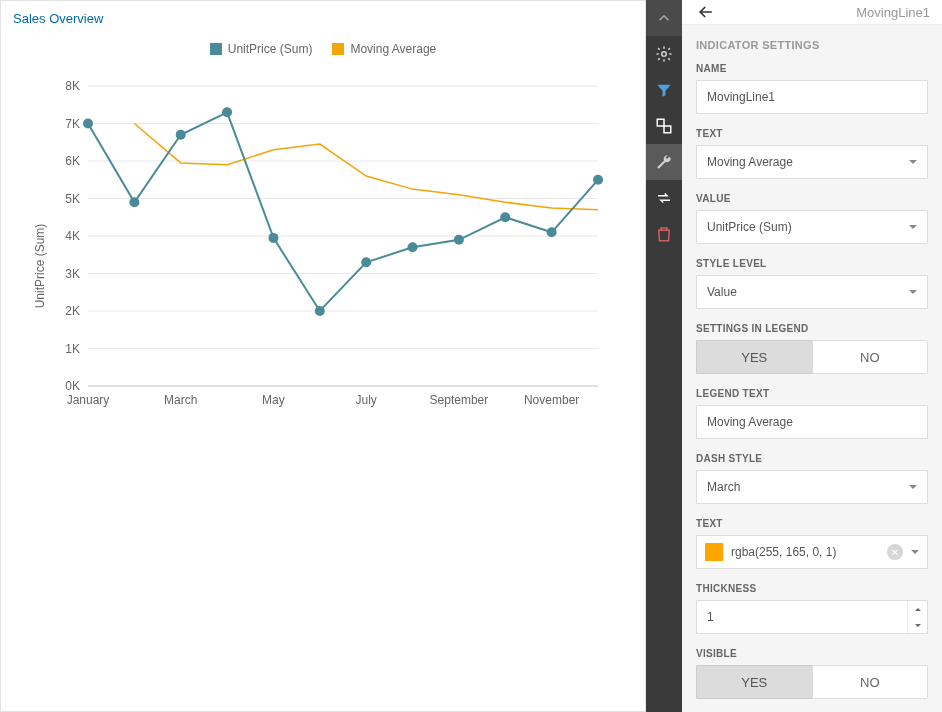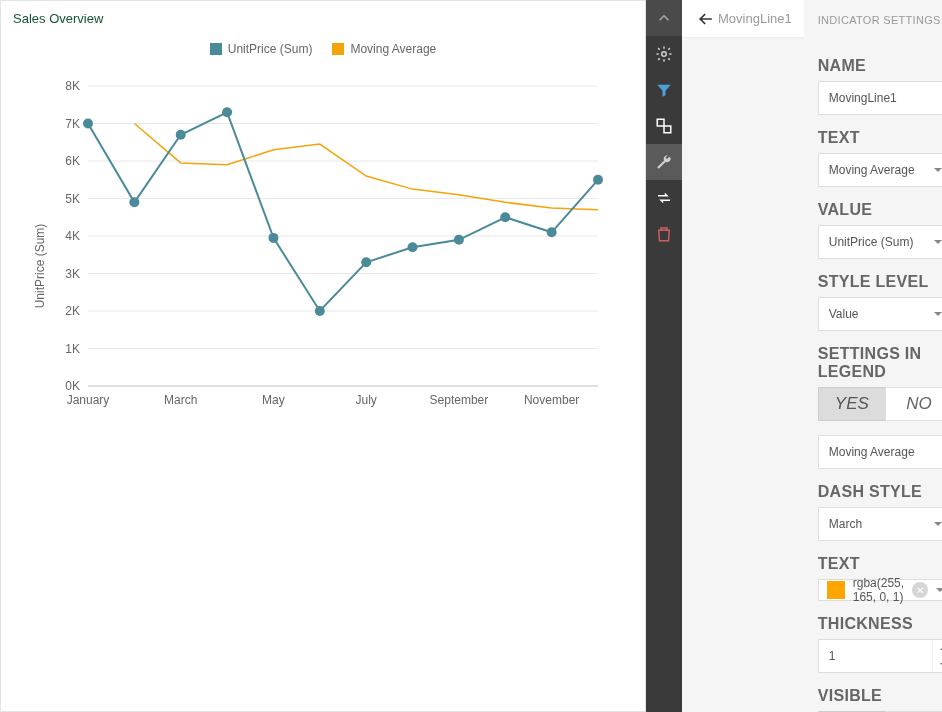--- a/index.html
+++ b/index.html
@@ -1,18 +1,18 @@
 <!DOCTYPE html>
 <html><head>
 <meta charset="utf-8">
 <style>
 * { box-sizing: border-box; margin: 0; padding: 0; }
 body { font-family: -apple-system, BlinkMacSystemFont, "Segoe UI", Arial, sans-serif; font-size: 13px; color: #555; background: #fff; width: 942px; height: 712px; overflow: hidden; display: flex; }
 .left-pane { flex: 1; border: 1px solid #e3e3e3; background: #fff; display: flex; flex-direction: column; }
-.chart-title { padding: 10px 12px; color: #14532d; font-size: 13px; }
+.chart-title { padding: 10px 12px; color: #0369a1; font-size: 13px; }
 .chart-area { flex: 1; position: relative; padding: 0 12px 12px 12px; }
 .legend-row { display: flex; justify-content: center; gap: 20px; padding: 6px 0 10px 0; font-size: 12px; color: #666; }
 .legend-item { display: flex; align-items: center; gap: 6px; }
 .legend-swatch { width: 12px; height: 12px; }
 .legend-swatch.teal { background: #4a8a99; }
 .legend-swatch.orange { background: #f2a40a; }
 svg.chart-svg { width: 100%; height: 360px; }
 .axis-label { font-size: 12px; fill: #666; }
 .y-title { font-size: 12px; fill: #666; }
 .grid-line { stroke: #e8e8e8; stroke-width: 1; }
@@ -22,37 +22,37 @@
 .series-line.orange { stroke: #f2a40a; stroke-width: 1.5; }
 .pt { fill: #4a8a99; }
 
 .toolbar { width: 36px; background: #3a3a3a; display: flex; flex-direction: column; align-items: center; }
 .tool-btn { width: 36px; height: 36px; display: flex; align-items: center; justify-content: center; cursor: pointer; color: #d0d0d0; }
 .tool-btn.light { background: #5a5a5a; }
 .tool-btn svg { width: 18px; height: 18px; }
 .tool-btn.collapse { background: #4a4a4a; color: #aaa; }
 .tool-btn.delete { color: #d06060; }
 
-.right-pane { width: 260px; background: #f5f5f5; height: 100%; overflow-y: auto; display: flex; flex-direction: row; }
+.right-pane { width: 260px; background: #f5f5f5; height: 100%; overflow-y: auto; display: flex; flex-direction: column; }
 .panel-header { height: 38px; display: flex; align-items: center; padding: 0 12px; background: #fff; border-bottom: 1px solid #eee; }
 .back-btn { width: 24px; height: 24px; display: flex; align-items: center; justify-content: center; cursor: pointer; }
 .back-btn svg { width: 20px; height: 20px; stroke: #333; }
 .panel-title { flex: 1; text-align: right; color: #999; font-size: 13px; }
 .panel-body { padding: 14px 14px 14px 14px; }
-.section-title { font-size: 11px; font-weight: 400; color: #999; letter-spacing: 0.3px; margin-bottom: 31px; }
-.field-label { font-size: 16px; font-weight: 600; color: #666; margin-bottom: 6px; margin-top: 4px; letter-spacing: 0.3px; }
+.section-title { font-size: 11px; font-weight: 700; color: #999; letter-spacing: 0.3px; margin-bottom: 12px; }
+.field-label { font-size: 10px; font-weight: 600; color: #666; margin-bottom: 6px; margin-top: 4px; letter-spacing: 0.3px; }
 .field-group { margin-bottom: 14px; }
 .text-input { width: 100%; height: 34px; border: 1px solid #ddd; background: #fff; padding: 0 10px; font-size: 12px; color: #555; border-radius: 1px; font-family: inherit; }
 .select-input { width: 100%; height: 34px; border: 1px solid #ddd; background: #fff; padding: 0 10px; font-size: 12px; color: #555; border-radius: 1px; display: flex; align-items: center; justify-content: space-between; cursor: pointer; }
 .caret { width: 0; height: 0; border-left: 4px solid transparent; border-right: 4px solid transparent; border-top: 4px solid #888; }
 .toggle-group { display: flex; width: 100%; height: 34px; border-radius: 2px; overflow: hidden; }
-.toggle-btn { flex: 1; display: flex; align-items: center; justify-content: center; font-size: 17px; font-weight: 500; color: #666; background: #fff; border: 1px solid #ddd; cursor: pointer; font-style: italic; }
+.toggle-btn { flex: 1; display: flex; align-items: center; justify-content: center; font-size: 13px; font-weight: 500; color: #666; background: #fff; border: 1px solid #ddd; cursor: pointer; }
 .toggle-btn.active { background: #dcdcdc; border-color: #ccc; color: #555; }
 .toggle-btn:first-child { border-right: none; }
-.color-input { width: 100%; height: 22px; border: 1px solid #ddd; background: #fff; padding: 0 8px; display: flex; align-items: center; gap: 8px; font-size: 12px; cursor: pointer; }
+.color-input { width: 100%; height: 34px; border: 1px solid #ddd; background: #fff; padding: 0 8px; display: flex; align-items: center; gap: 8px; font-size: 12px; cursor: pointer; }
 .color-swatch-box { width: 18px; height: 18px; }
 .color-text { flex: 1; color: #555; }
 .clear-btn { width: 16px; height: 16px; border-radius: 50%; background: #d6d6d6; color: #fff; display: flex; align-items: center; justify-content: center; font-size: 10px; cursor: pointer; }
 .number-input { width: 100%; height: 34px; border: 1px solid #ddd; background: #fff; display: flex; align-items: stretch; }
 .number-val { flex: 1; padding: 0 10px; display: flex; align-items: center; font-size: 12px; color: #555; }
 .spinner { width: 20px; display: flex; flex-direction: column; border-left: 1px solid #eee; }
 .spin-btn { flex: 1; display: flex; align-items: center; justify-content: center; cursor: pointer; }
 .spin-btn .sc { width: 0; height: 0; border-left: 3px solid transparent; border-right: 3px solid transparent; }
 .spin-btn.up .sc { border-bottom: 3px solid #666; }
 .spin-btn.down .sc { border-top: 3px solid #666; }
@@ -210,20 +210,21 @@
 
     <div class="field-group">
       <div class="field-label">SETTINGS IN LEGEND</div>
       <div class="toggle-group">
         <div class="toggle-btn active">YES</div>
         <div class="toggle-btn">NO</div>
       </div>
     </div>
 
     <div class="field-group">
+      <div class="field-label">LEGEND TEXT</div>
       <input class="text-input" value="Moving Average" style="">
     </div>
 
     <div class="field-group">
       <div class="field-label">DASH STYLE</div>
       <div class="select-input">
         <span>March</span>
         <span class="caret"></span>
       </div>
     </div>

